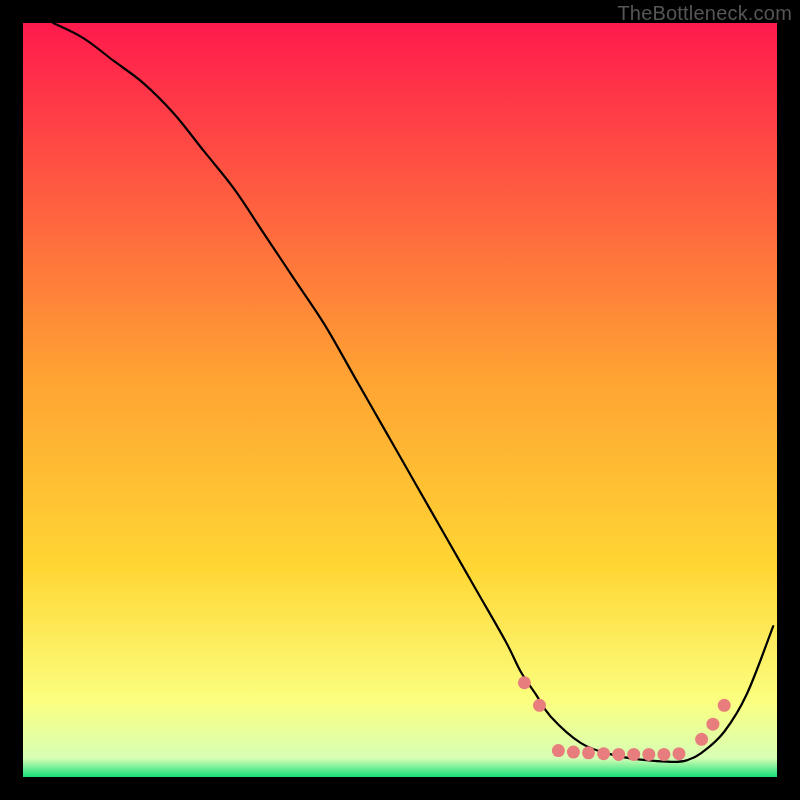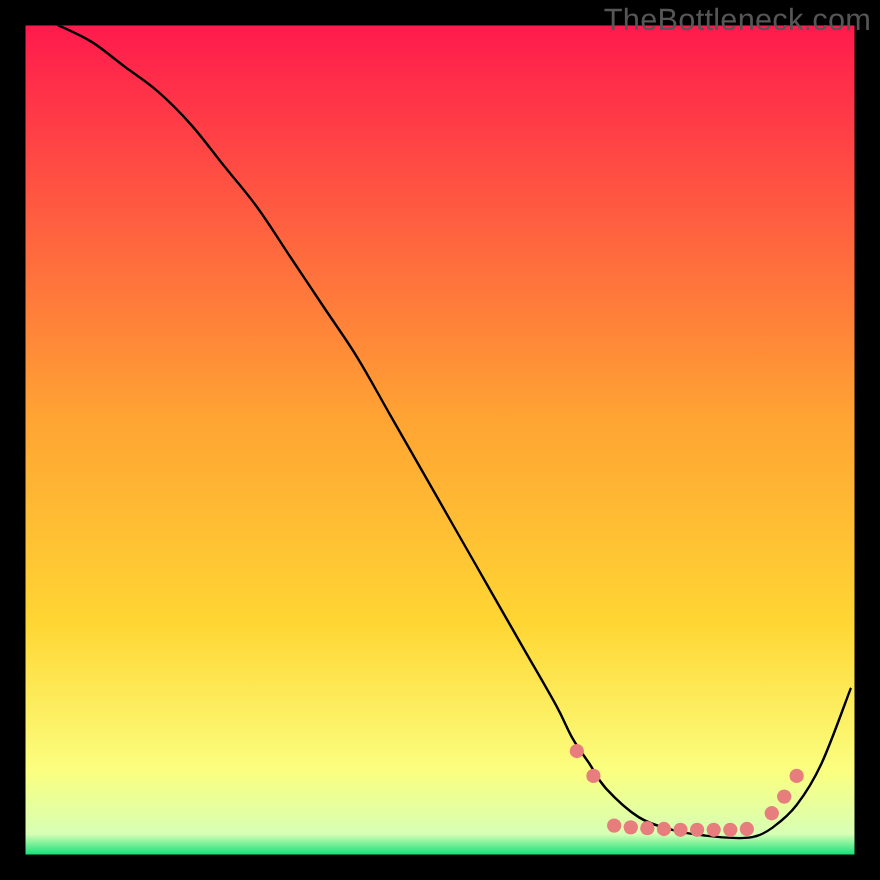--- a/index.html
+++ b/index.html
@@ -25,21 +25,21 @@
     top: 0;
     width: 754px;
     height: 754px;
     display: block;
   }
   .watermark {
     position: absolute;
     top: 2px;
     right: 8px;
     color: #565656;
-    font-size: 28px;
+    font-size: 20px;
     font-weight: 500;
     letter-spacing: 0.2px;
     z-index: 5;
   }
 </style>
 </head>
 <body>
 
 <div class="watermark">TheBottleneck.com</div>
 

